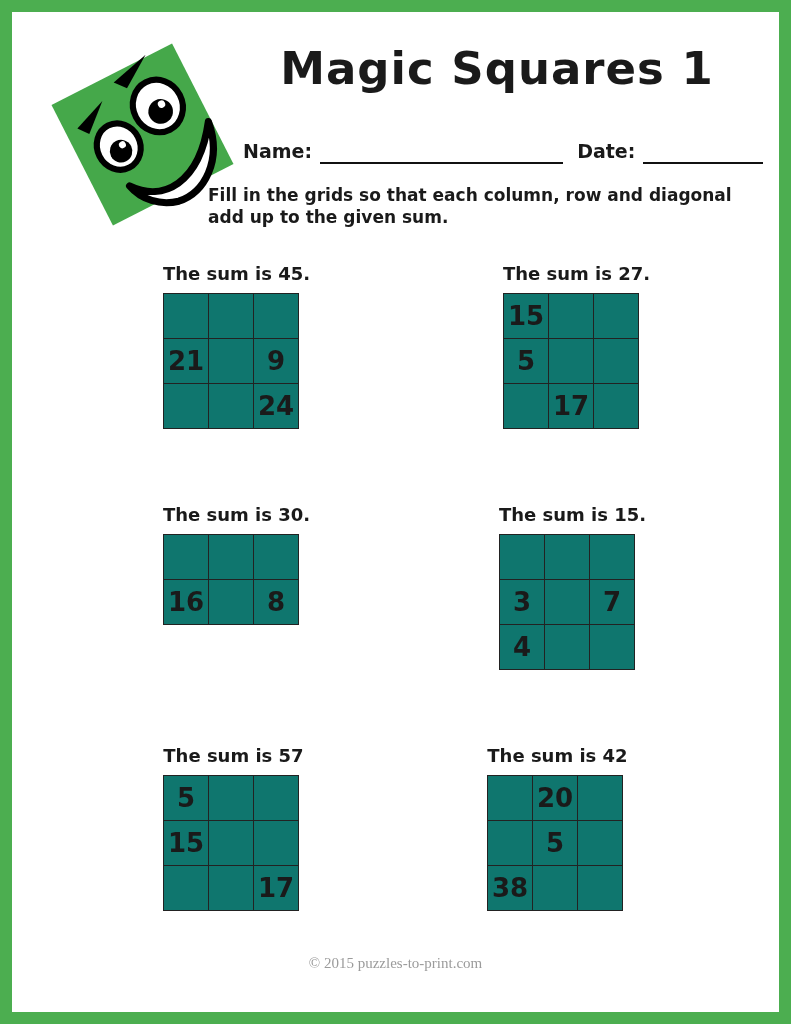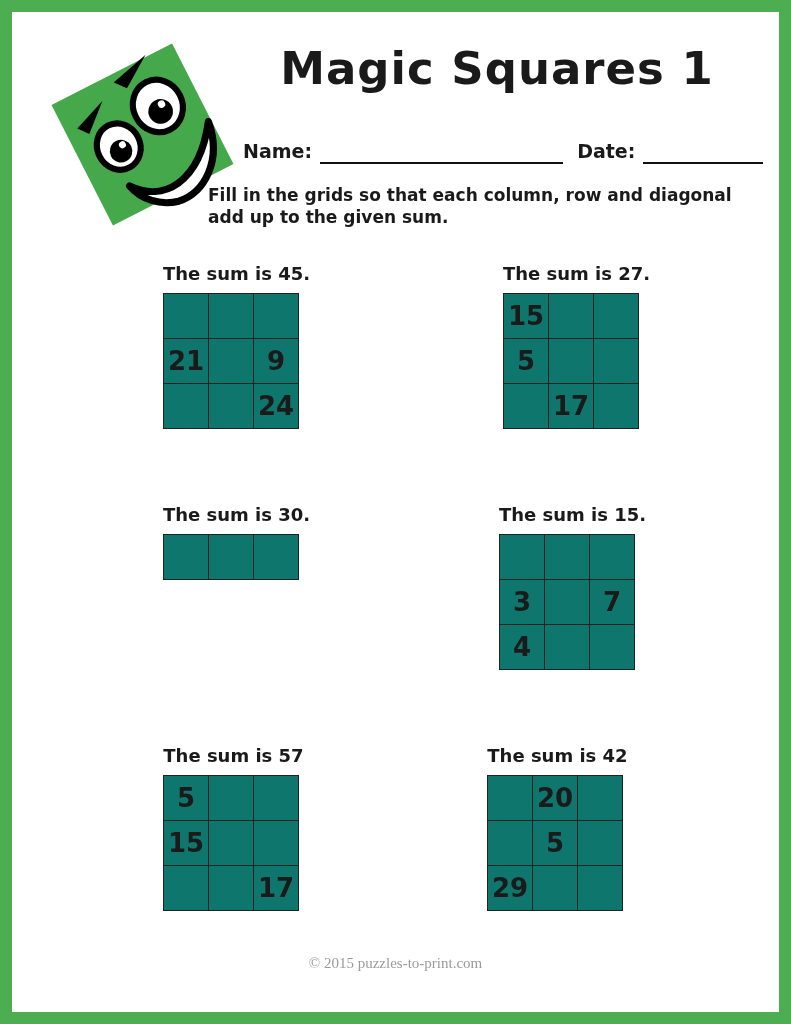--- a/index.html
+++ b/index.html
@@ -155,20 +155,25 @@
 
   <div class="puzzle p3">
     <div class="sum-label">The sum is 30.</div>
     <table class="grid">
       <tbody>
           <tr>
         <td></td>
         <td></td>
         <td></td>
       </tr>
+      <tr>
+        <td>16</td>
+        <td></td>
+        <td>8</td>
+      </tr>
     </tbody>
       </table>
   </div>
 
   <div class="puzzle p4">
     <div class="sum-label">The sum is 15.</div>
     <table class="grid">
       <tbody>
           <tr>
         <td></td>
@@ -220,21 +225,21 @@
         <td></td>
         <td>20</td>
         <td></td>
       </tr>
       <tr>
         <td></td>
         <td>5</td>
         <td></td>
       </tr>
       <tr>
-        <td>29</td>
+        <td>38</td>
         <td></td>
         <td></td>
       </tr>
     </tbody>
       </table>
   </div>
 
   <div class="footer">© 2015 puzzles-to-print.com</div>
 
 </div>

